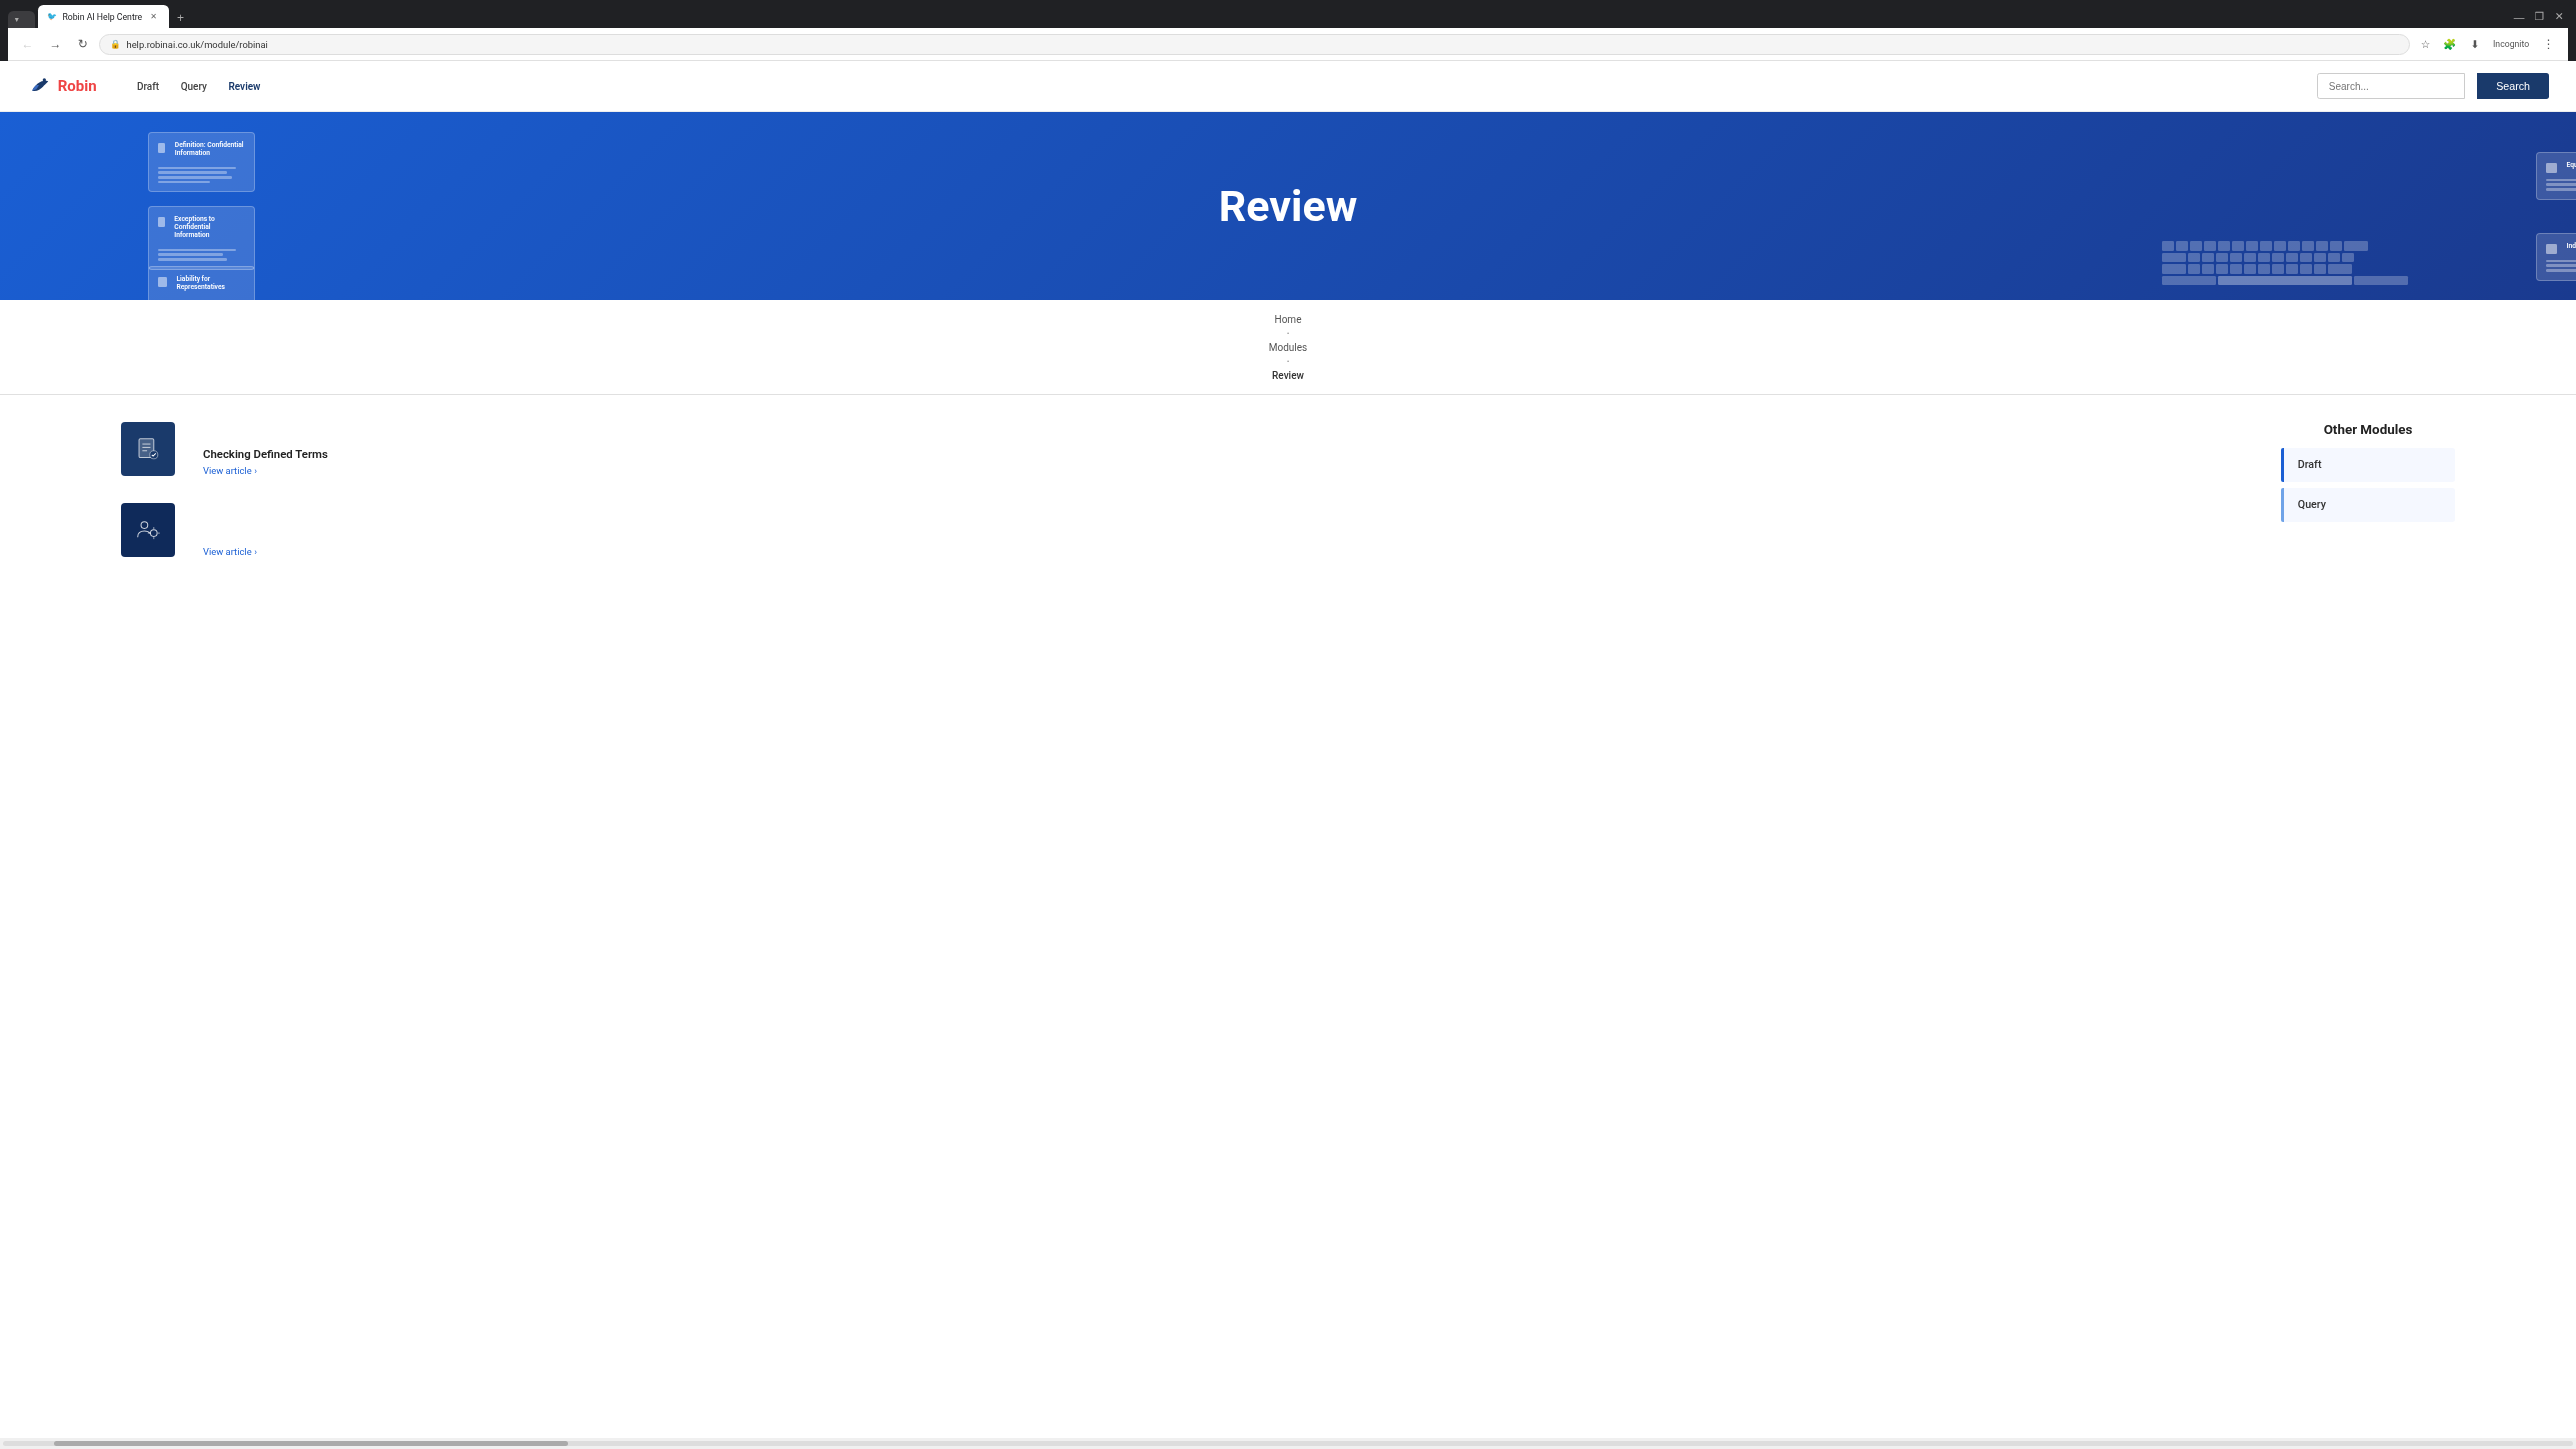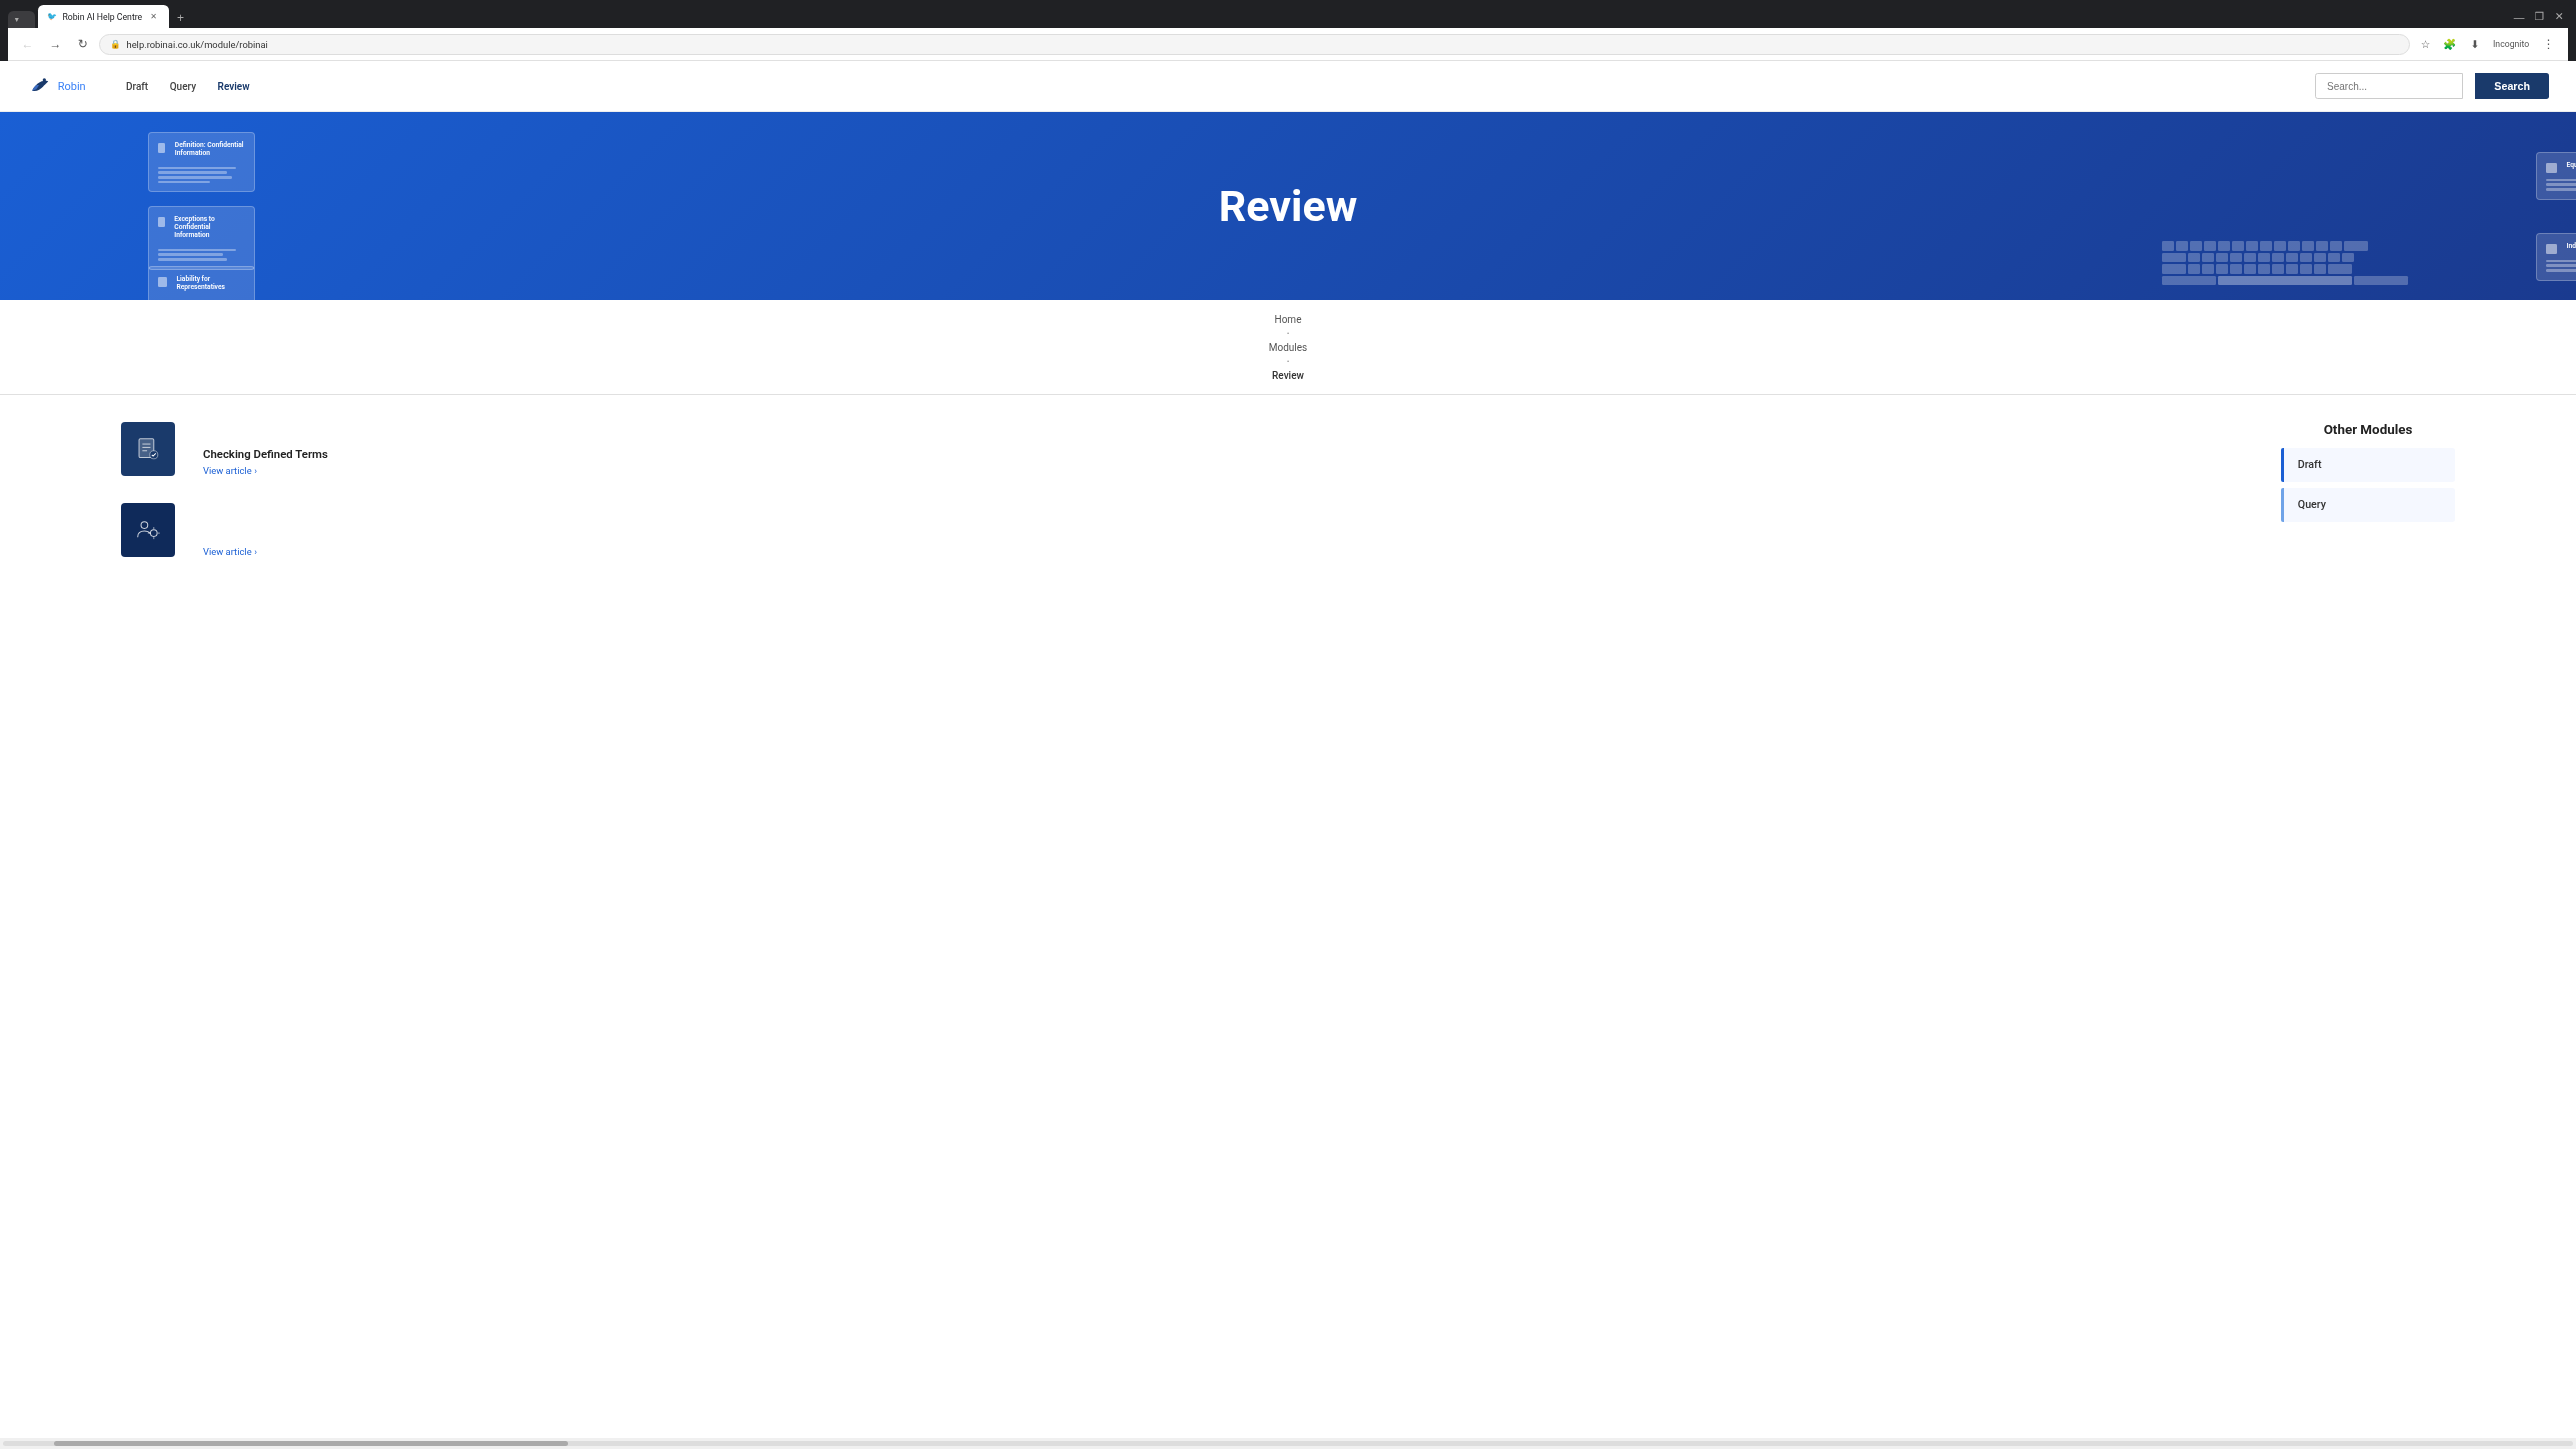--- a/index.html
+++ b/index.html
@@ -144,23 +144,23 @@
       gap: 6.7px;
       margin-right: 13.4px;
     }
 
     .logo-bird {
       color: #1a3a6b;
       font-size: 19px;
     }
 
     .logo-text {
-      font-size: 11px;
-      font-weight: 400;
-      color: #3b82f6;
+      font-size: 15px;
+      font-weight: 700;
+      color: #ef4444;
     }
 
     .nav-links {
       display: flex;
       gap: 21.5px;
       list-style: none;
     }
 
     .nav-links a {
       text-decoration: none;
@@ -192,21 +192,21 @@
       outline: none;
     }
 
     .search-btn {
       background: #1a3a6b;
       color: #fff;
       border: none;
       border-radius: 0 2.7px 2.7px 0;
       padding: 6.7px 19px;
       font-size: 10.7px;
-      font-weight: 700;
+      font-weight: 400;
       cursor: pointer;
     }
 
     
     .hero-banner {
       background: #1a5fd4;
       background: linear-gradient(135deg, #1a5fd4 0%, #1a3a8f 100%);
       min-height: 188px;
       position: relative;
       overflow: hidden;

